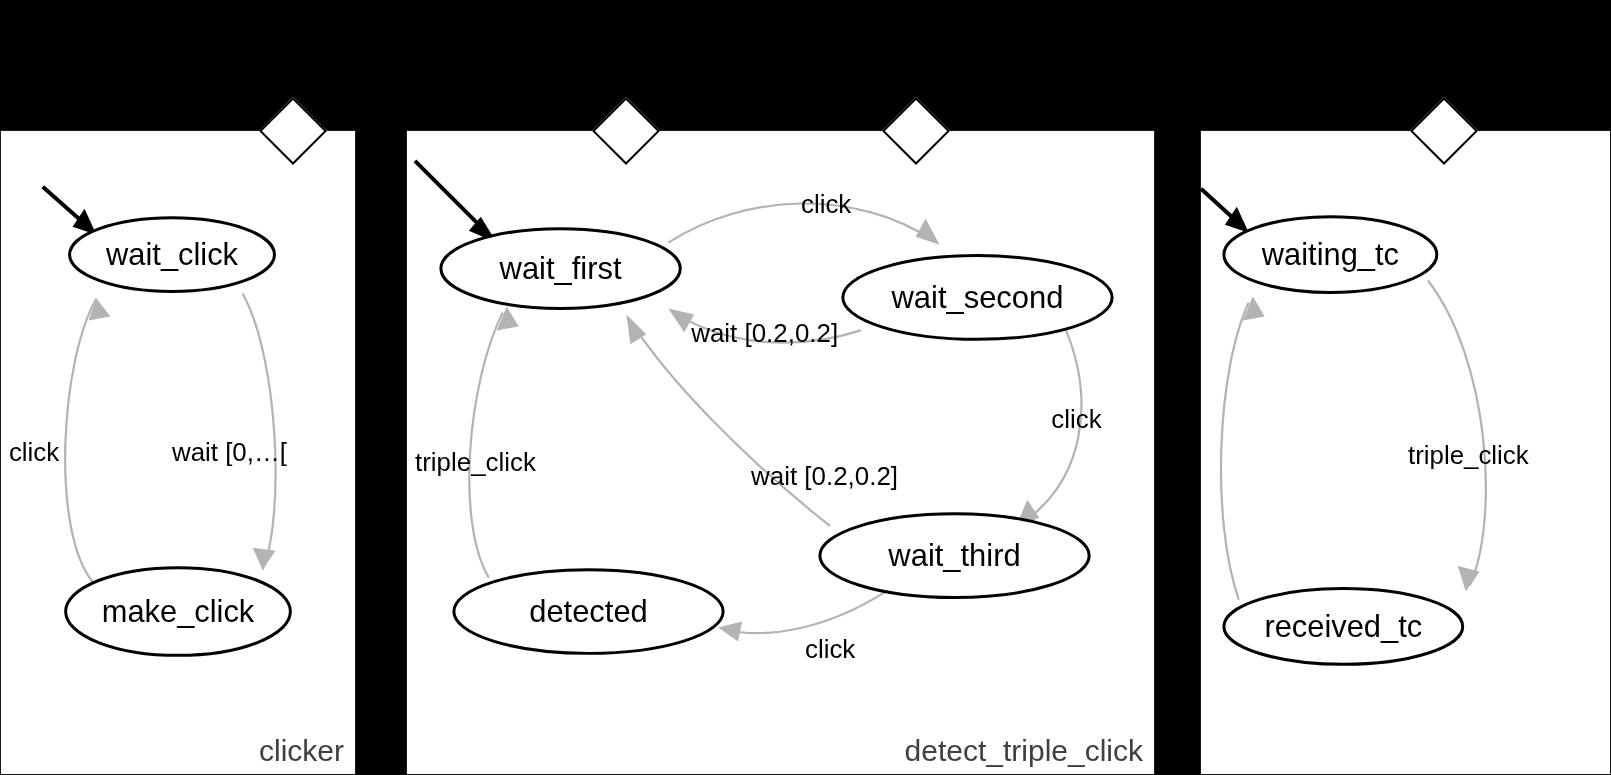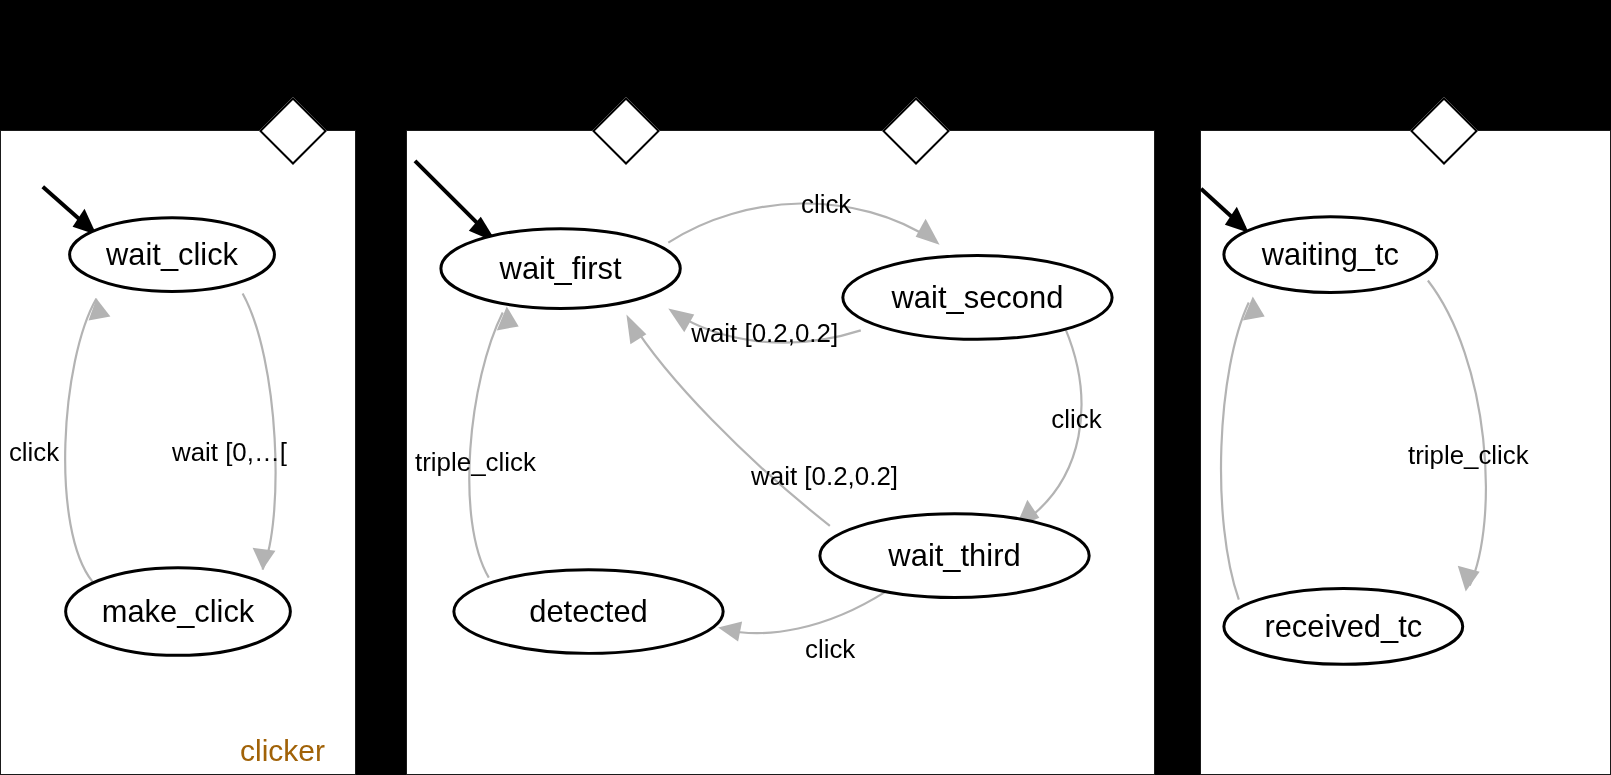--- a/index.html
+++ b/index.html
@@ -1,21 +1,21 @@
 <!DOCTYPE html>
 <html><head>
 <meta charset="utf-8">
 <style>
   html,body{margin:0;padding:0;background:#000;}
   body{width:1611px;height:775px;overflow:hidden;
        font-family:"Liberation Sans","DejaVu Sans",sans-serif;}
   #stage{position:relative;width:1611px;height:775px;background:#000;}
   .panel{position:absolute;background:#fff;border:1px solid #1a1a1a;box-sizing:border-box;}
   .panel-svg{position:absolute;left:0;top:0;width:100%;height:100%;overflow:visible;}
-  .panel-name{position:absolute;right:30px;bottom:8px;font-size:30px;color:#a16207;
+  .panel-name{position:absolute;right:11px;bottom:8px;font-size:30px;color:#404040;
               white-space:nowrap;line-height:1;}
   .diamond{position:absolute;width:48px;height:48px;background:#fff;
            border:2px solid #000;transform:rotate(45deg);box-sizing:border-box;}
   text.state-label{font-family:"Liberation Sans","DejaVu Sans",sans-serif;
                    font-size:31px;fill:#000;text-anchor:middle;dominant-baseline:central;}
   text.edge-label{font-family:"Liberation Sans","DejaVu Sans",sans-serif;
                   font-size:26px;fill:#000;dominant-baseline:central;}
   ellipse.state{fill:#fff;stroke:#000;stroke-width:3;}
   path.edge{fill:none;stroke:#b3b3b3;stroke-width:2.2;}
   path.init-arrow{fill:none;stroke:#000;stroke-width:4;}
@@ -102,20 +102,21 @@
           <ellipse class="state" cx="549" cy="426" rx="135" ry="42"></ellipse>
           <text class="state-label" x="549" y="426">wait_third</text>
         </g>
         <g>
           <ellipse class="state" cx="182" cy="482" rx="135" ry="42"></ellipse>
           <text class="state-label" x="182" y="482">detected</text>
         </g>
       </svg>
       <div class="diamond" style="left: 195px; top: -24px;"></div>
       <div class="diamond" style="left: 485px; top: -24px;"></div>
+      <div class="panel-name">detect_triple_click</div>
     </div>
     <div class="panel" style="left: 1200px; top: 130px; width: 411px; height: 645px;">
       <svg class="panel-svg" viewBox="0 0 411 645" preserveAspectRatio="none">
         <g>
           <path class="edge" d="M 38 470 C 10 390 16 240 48 172"></path>
           <polygon class="edge-head" points="52,166 42,190 64,186"></polygon>
         </g>
         <g>
           <path class="edge" d="M 228 150 C 290 230 300 390 270 456"></path>
           <polygon class="edge-head" points="266,462 280,442 258,436"></polygon>

